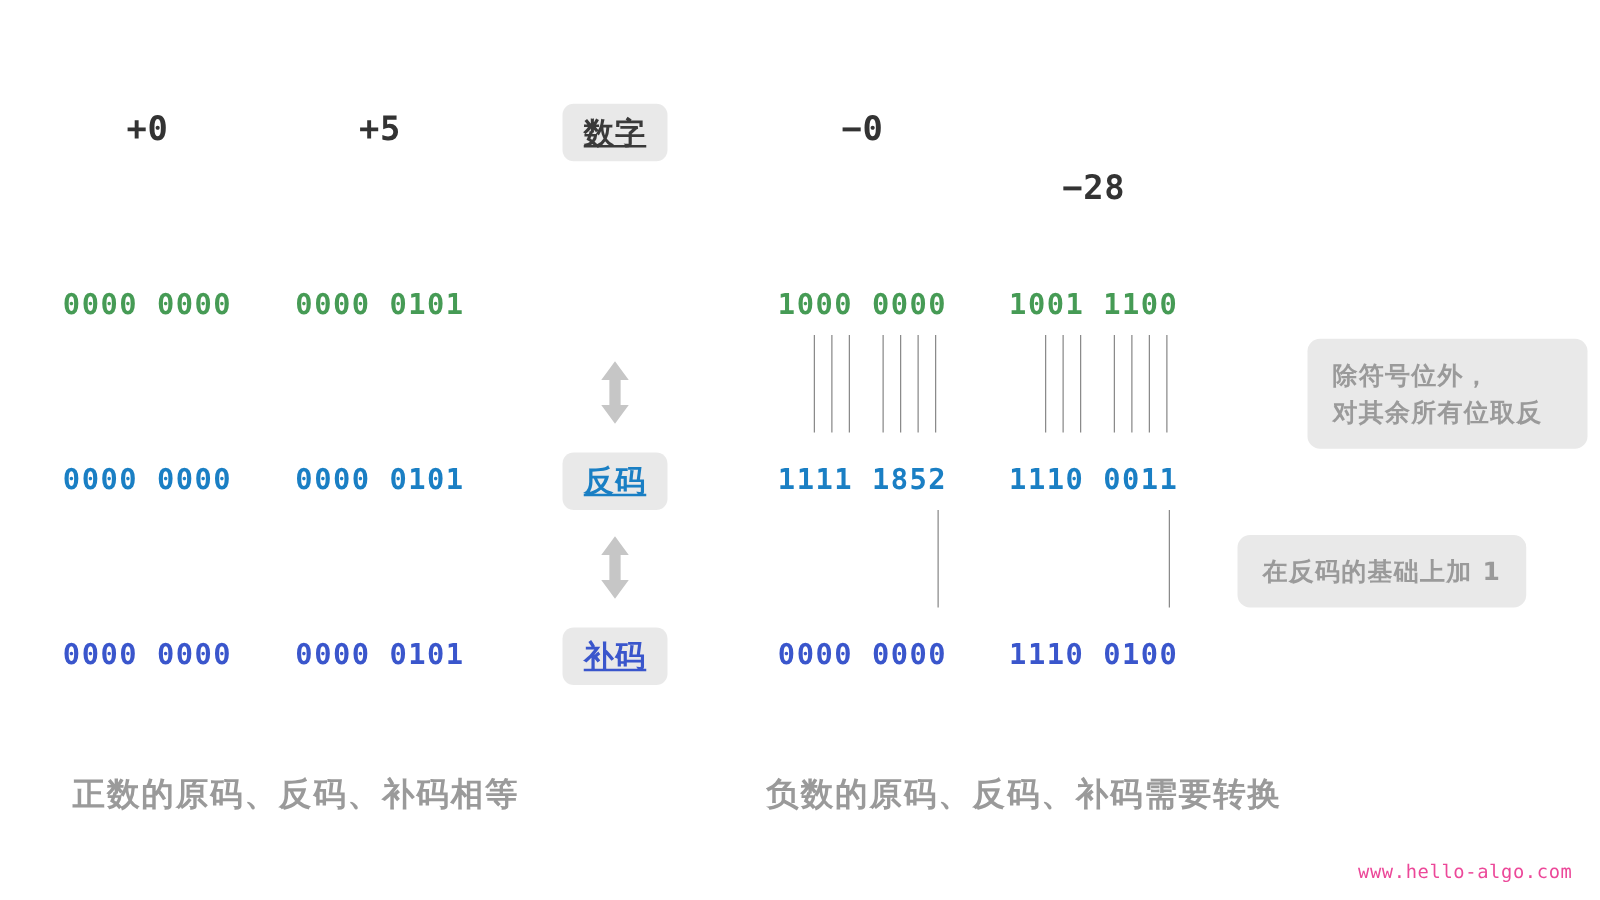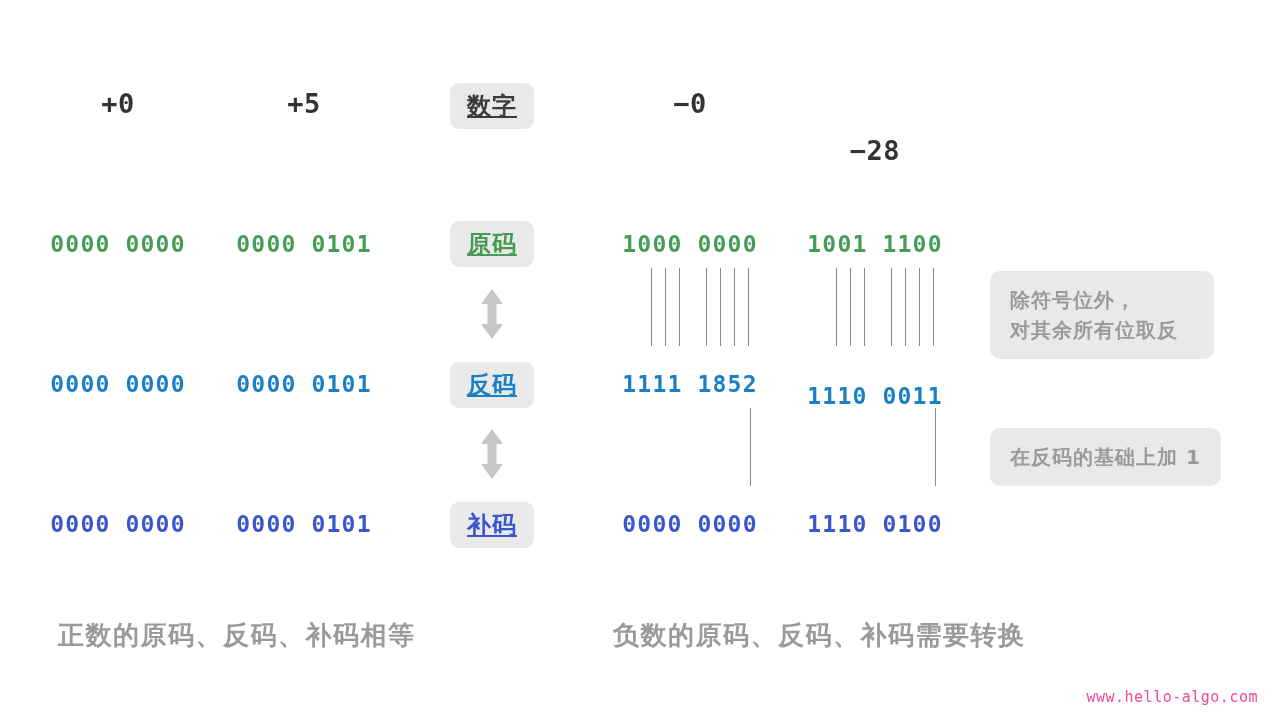--- a/index.html
+++ b/index.html
@@ -134,35 +134,34 @@
   <div class="chip dark" style="left:492px; top:83px;">数字</div>
 
   <div class="cell num-label" style="left:690px; top:88px;">−0</div>
 
   <div class="cell num-label" style="left:875px; top:88px;margin-top:47px;">−28</div>
 
   <div class="cell bits green" style="left:118px; top:231px;">0000 0000</div>
 
   <div class="cell bits green" style="left:304px; top:231px;">0000 0101</div>
 
-  <div class="chip green" style="left:492px; top:221px;">原码</div>
 
   <div class="cell bits green" style="left:690px; top:231px;">1000 0000</div>
 
   <div class="cell bits green" style="left:875px; top:231px;">1001 1100</div>
 
   <div class="cell bits blue" style="left:118px; top:371px;">0000 0000</div>
 
   <div class="cell bits blue" style="left:304px; top:371px;">0000 0101</div>
 
   <div class="chip blue" style="left:492px; top:362px;">反码</div>
 
   <div class="cell bits blue" style="left:690px; top:371px;">1111 1852</div>
 
-  <div class="cell bits blue" style="left:875px; top:371px;margin-top:12px;">1110 0011</div>
+  <div class="cell bits blue" style="left:875px; top:371px;">1110 0011</div>
 
   <div class="cell bits indigo" style="left:118px; top:511px;">0000 0000</div>
 
   <div class="cell bits indigo" style="left:304px; top:511px;">0000 0101</div>
 
   <div class="chip indigo" style="left:492px; top:502px;">补码</div>
 
   <div class="cell bits indigo" style="left:690px; top:511px;">0000 0000</div>
 
   <div class="cell bits indigo" style="left:875px; top:511px;">1110 0100</div>
@@ -191,21 +190,21 @@
       <path d="M15 1 L26 16 L19.5 16 L19.5 36 L26 36 L15 51 L4 36 L10.5 36 L10.5 16 L4 16 Z" fill="#c6c6c6"></path>
     </svg>
   </div>
 
   <div class="dbl-arrow" style="left:492px; top:428px;">
     <svg width="30" height="52" viewBox="0 0 30 52" aria-hidden="true">
       <path d="M15 1 L26 16 L19.5 16 L19.5 36 L26 36 L15 51 L4 36 L10.5 36 L10.5 16 L4 16 Z" fill="#c6c6c6"></path>
     </svg>
   </div>
 
-  <div class="note" style="left:990px; top:271px; width:184px;">除符号位外，
+  <div class="note" style="left:1046px; top:271px; width:184px;">除符号位外，
 对其余所有位取反</div>
 
   <div class="note" style="left:990px; top:428px;">在反码的基础上加 1</div>
 
   <div class="caption" style="left:58px; top:618px;">正数的原码、反码、补码相等</div>
 
   <div class="caption" style="left:613px; top:618px;">负数的原码、反码、补码需要转换</div>
 
   <div class="watermark">www.hello-algo.com</div>
 

